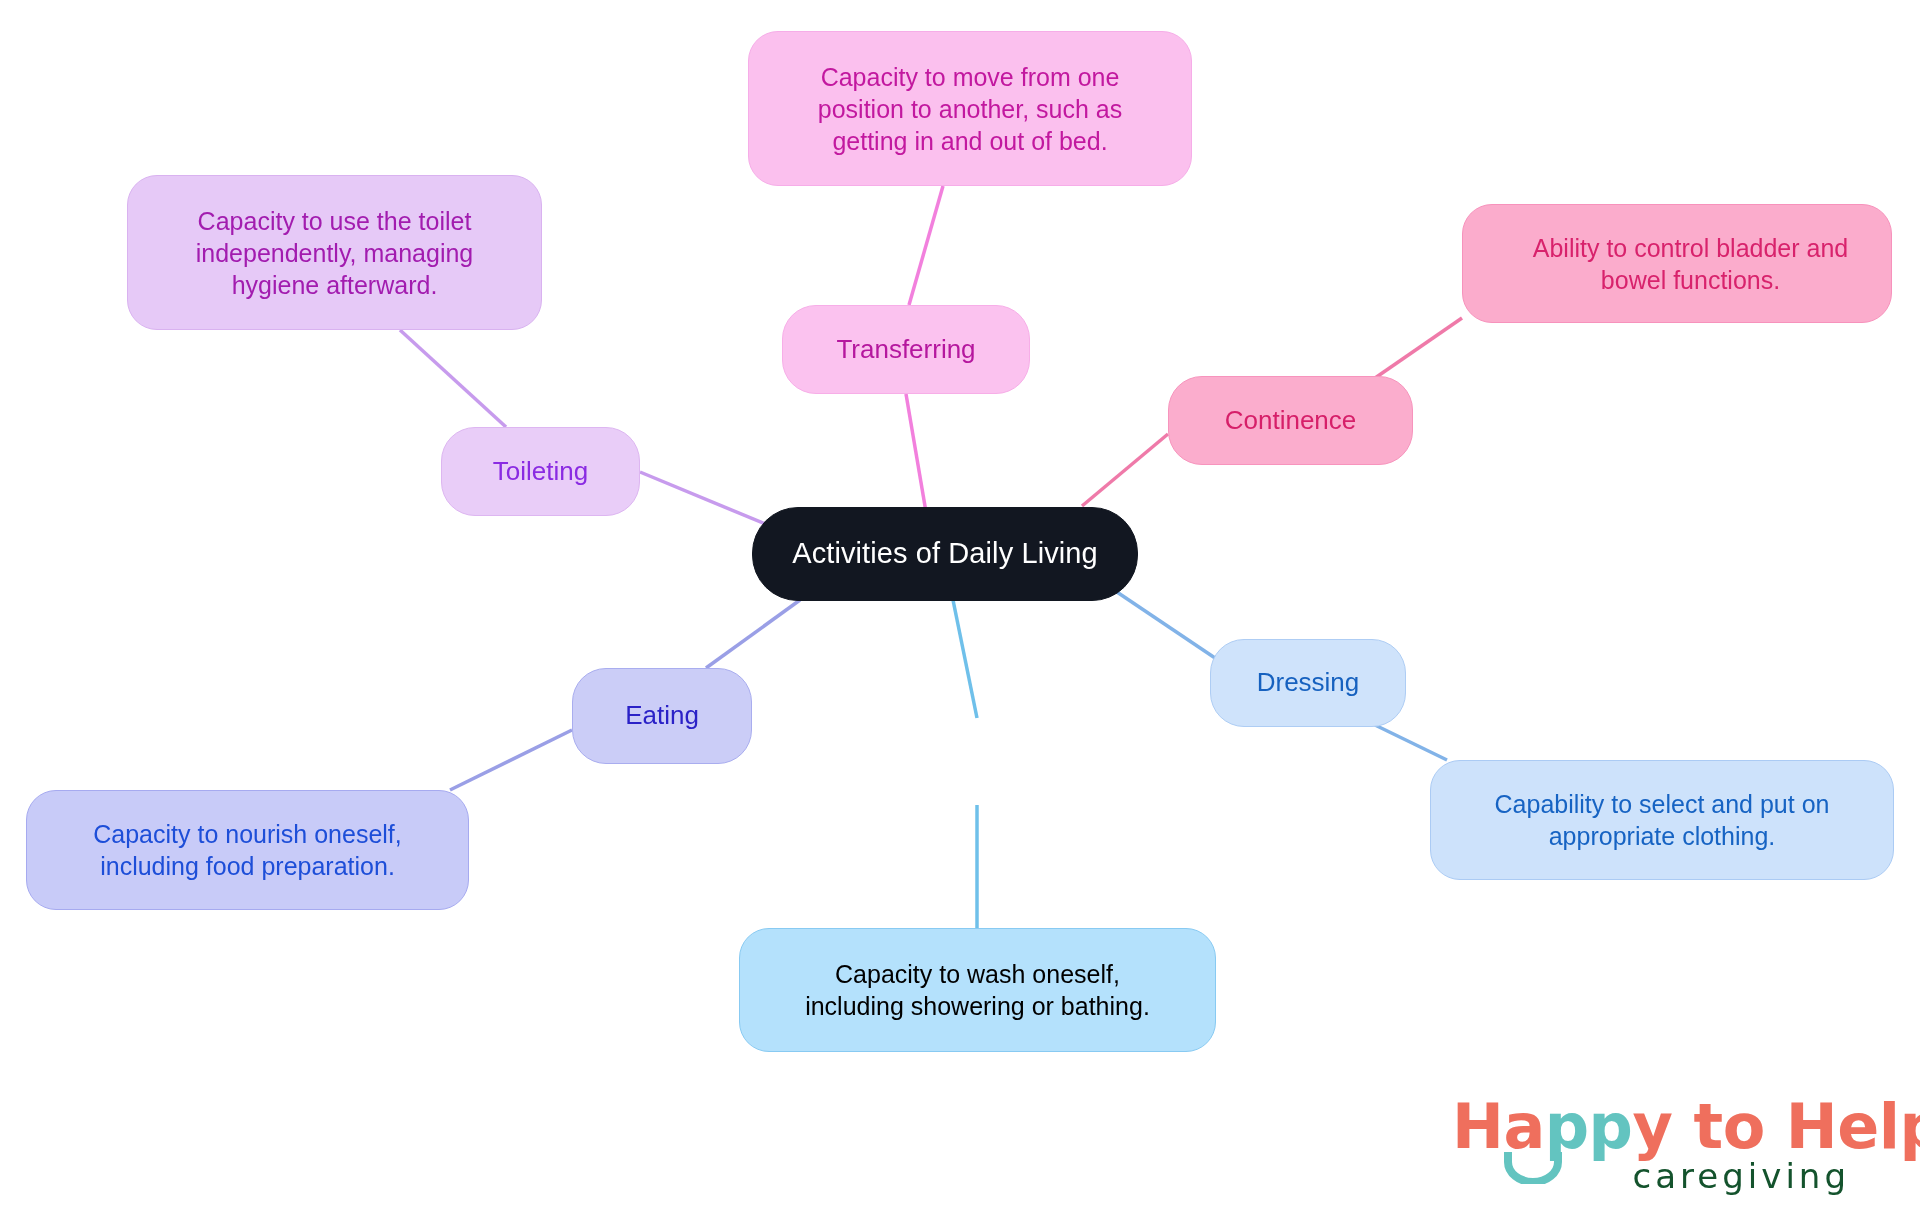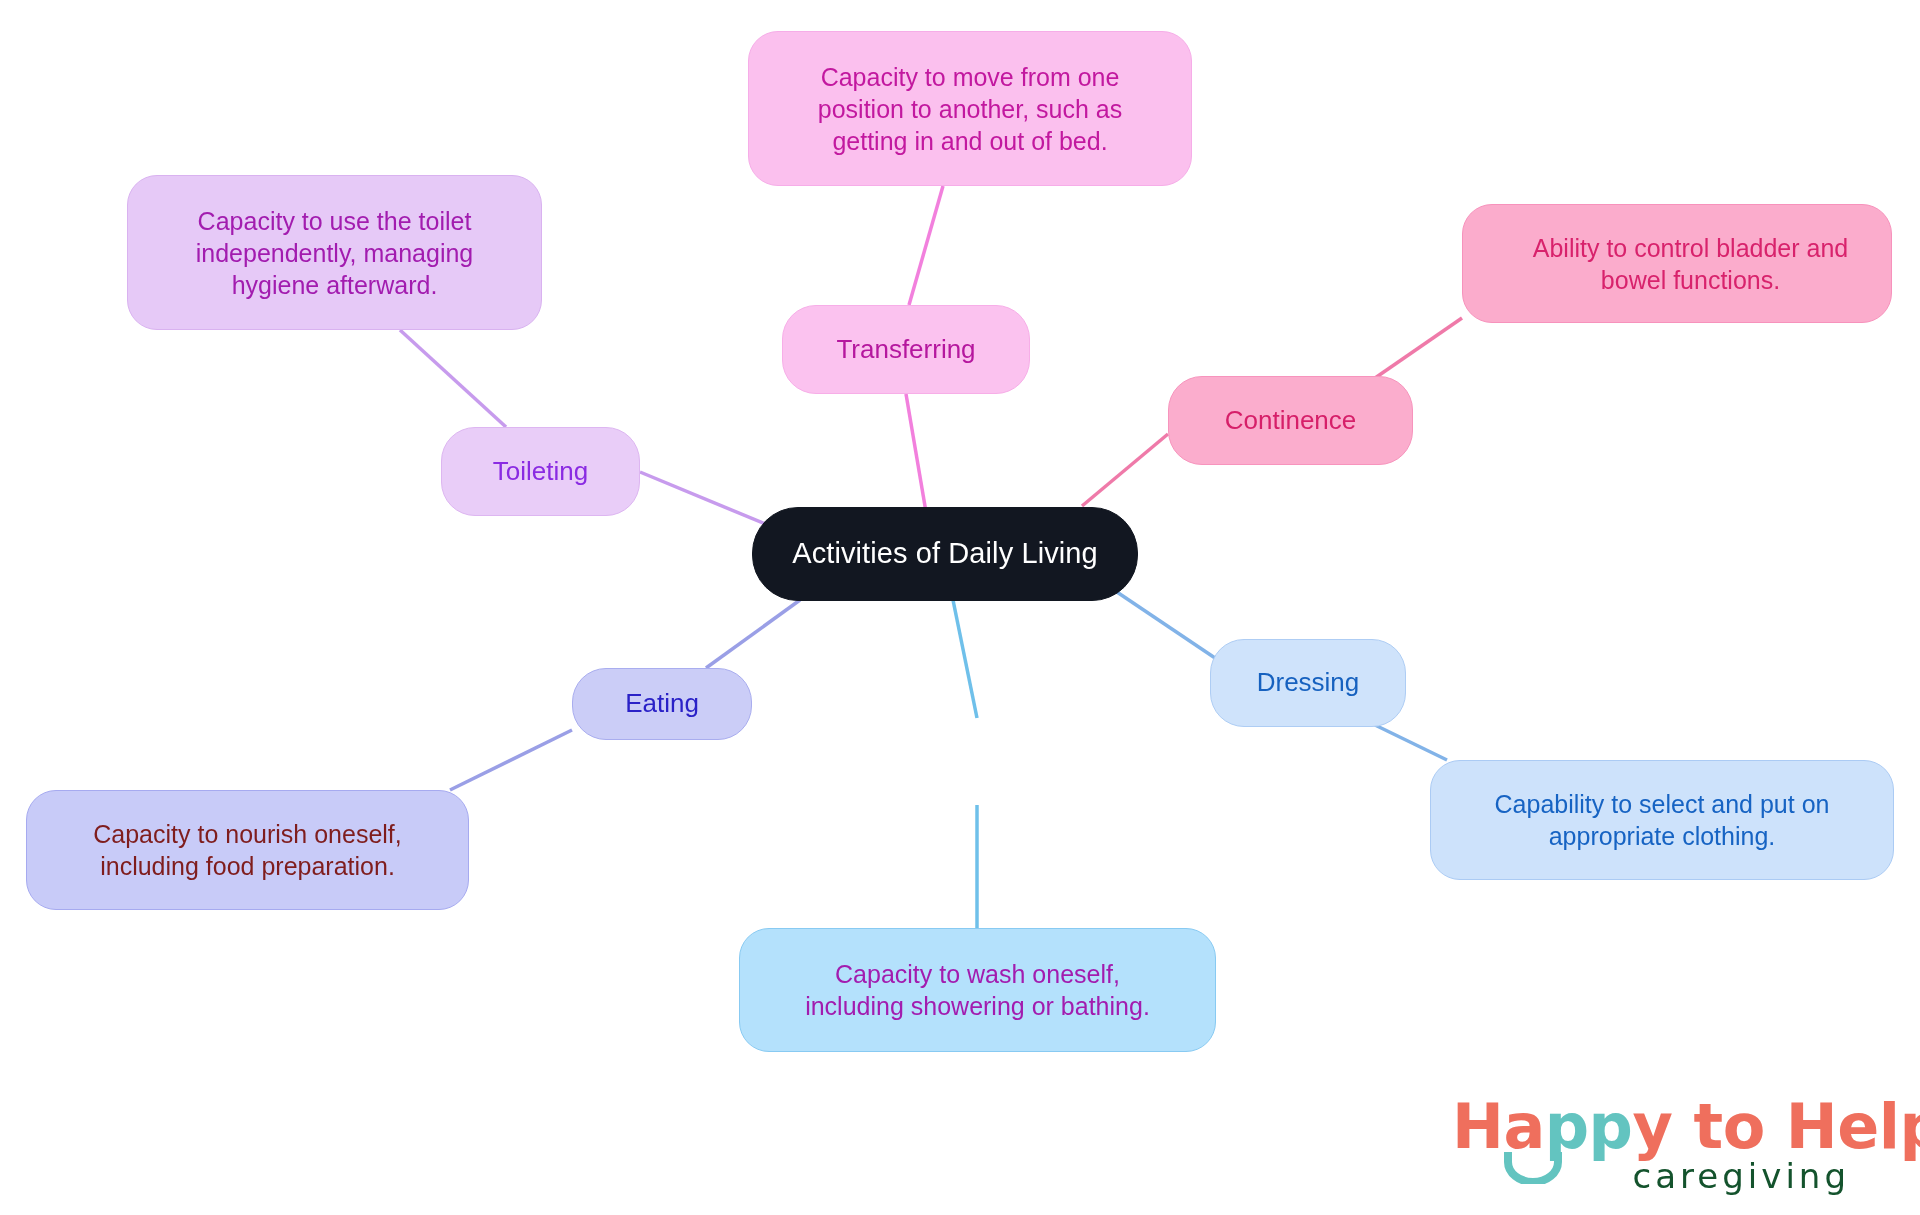--- a/index.html
+++ b/index.html
@@ -81,24 +81,24 @@
   .t-toileting      { background: #e9cdf8; border-color: #ddb6f1; color: #8a2be2; }
   .t-toileting-desc { background: #e6c9f7; border-color: #d9b2f0; color: #a21caf; }
 
   .t-continence      { background: #fbadcd; border-color: #f794bd; color: #d61f69; }
   .t-continence-desc { background: #fbaccc; border-color: #f792bc; color: #d8226c; padding-left: 45px; }
 
   .t-dressing      { background: #cfe3fb; border-color: #aecdf4; color: #1661bf; }
   .t-dressing-desc { background: #cde2fb; border-color: #abcbf4; color: #1663c3; }
 
   .t-bathing      { background: #b9e2fb; border-color: #8ecdf2; color: #1269a8; }
-  .t-bathing-desc { background: #b4e1fc; border-color: #88caf2; color: #a21caf; }
+  .t-bathing-desc { background: #b4e1fc; border-color: #88caf2; color: #000000; }
 
   .t-eating      { background: #cbcdf7; border-color: #a9adef; color: #2a21c7; }
-  .t-eating-desc { background: #c8cbf8; border-color: #a6aaf0; color: #7f1d1d; }
+  .t-eating-desc { background: #c8cbf8; border-color: #a6aaf0; color: #1d4ed8; }
 
   
   #logo {
     position: absolute;
     left: 1452px;
     top: 1090px;
     width: 400px;
     height: 110px;
     z-index: 3;
   }
@@ -204,21 +204,21 @@
     <span class="node-text">Capability to select and put on
 appropriate clothing.</span>
   </div>
 
 
   <div class="node desc t-bathing-desc" style="left:739px; top:928px; width:477px; height:124px;">
     <span class="node-text">Capacity to wash oneself,
 including showering or bathing.</span>
   </div>
 
-  <div class="node pill t-eating" style="left:572px; top:668px; width:180px; height:72px;justify-content:flex-end;">
+  <div class="node pill t-eating" style="left:572px; top:668px; width:180px; height:96px;justify-content:flex-end;">
     <span class="node-text">Eating</span>
   </div>
 
   <div class="node desc t-eating-desc" style="left:26px; top:790px; width:443px; height:120px;">
     <span class="node-text">Capacity to nourish oneself,
 including food preparation.</span>
   </div>
 
   <div id="logo">
     <div class="logo-main"><span class="logo-coral">Ha</span><span class="logo-teal">pp</span><span class="logo-coral">y to Help</span></div>

